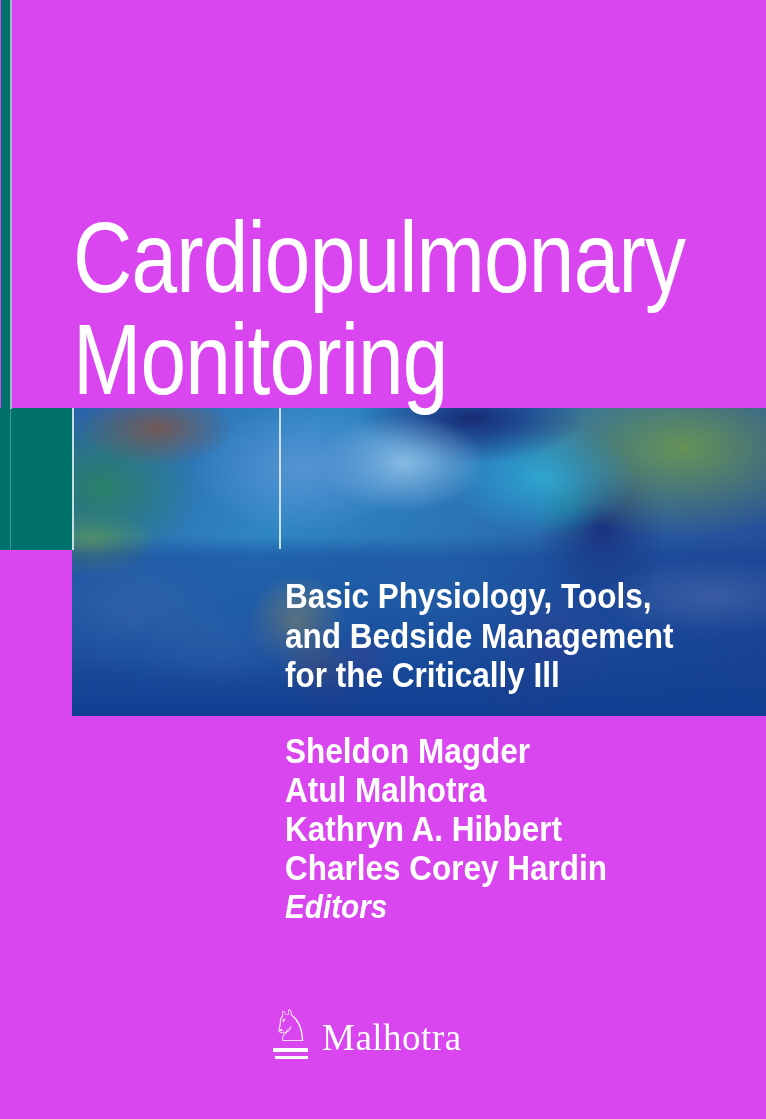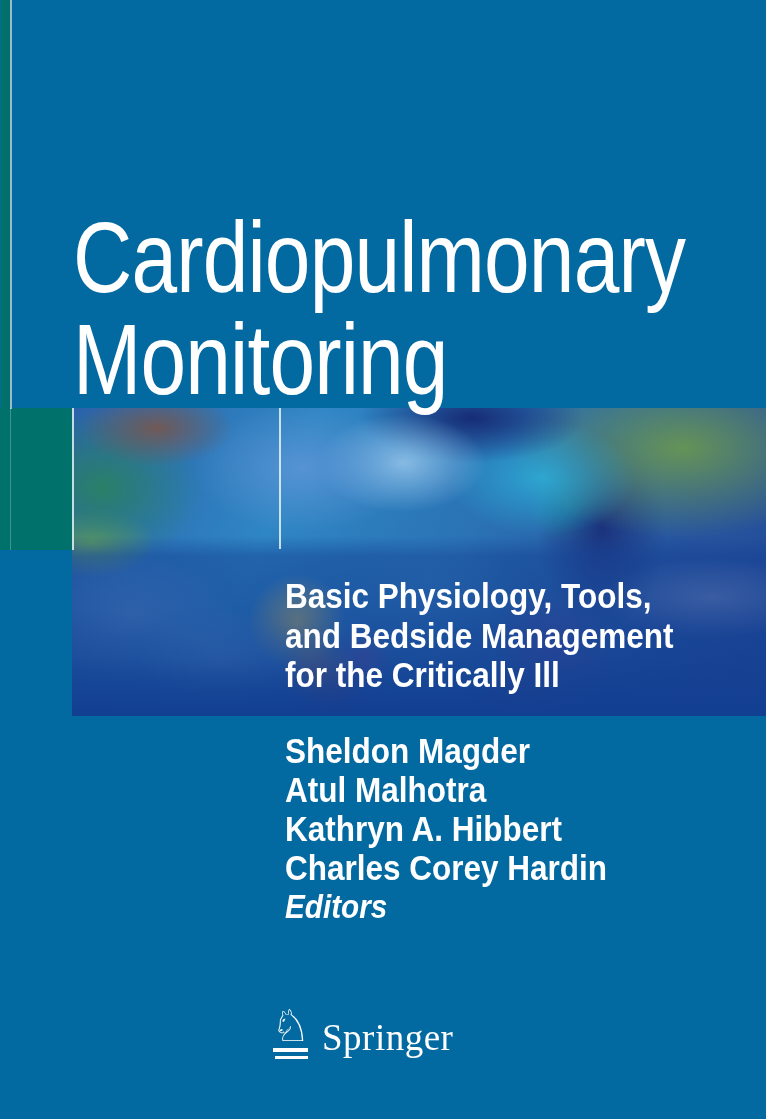--- a/index.html
+++ b/index.html
@@ -1,21 +1,21 @@
 <!DOCTYPE html>
 <html><head>
 <meta charset="utf-8">
 <style>
   html,body{margin:0;padding:0;background:#2a2a2e;}
   .cover{
     position:relative;
     width:766px;height:1119px;
     overflow:hidden;
     font-family:"Liberation Sans",sans-serif;
-    background:#0369a1;
+    background:#d946ef;
   }
   
   .stripe-teal{position:absolute;left:1px;top:0;width:9px;height:409px;background:#00706B;z-index:3;}
   .stripe-light{position:absolute;left:10px;top:0;width:2px;height:409px;background:#9DBAC8;z-index:3;}
   
   .band-image{
     position:absolute;left:72px;top:408px;width:694px;height:308px;z-index:1;overflow:hidden;
     background:
       radial-gradient(ellipse 110px 55px at 85px 20px,  rgba(125,85,70,.85), rgba(125,85,70,0) 70%),
       radial-gradient(ellipse 140px 110px at 30px 80px, rgba(40,130,95,.9),  rgba(40,130,95,0) 72%),
@@ -113,15 +113,15 @@
     <div>Sheldon Magder</div>
     <div>Atul Malhotra</div>
     <div>Kathryn A. Hibbert</div>
     <div>Charles Corey Hardin</div>
     <div class="editors-label">Editors</div>
   </div>
 
   <div class="logo-horse">♘</div>
   <div class="logo-bar1"></div>
   <div class="logo-bar2"></div>
-  <div class="logo-text">Springer</div>
+  <div class="logo-text">Malhotra</div>
 
 </div>
 
 </body></html>

